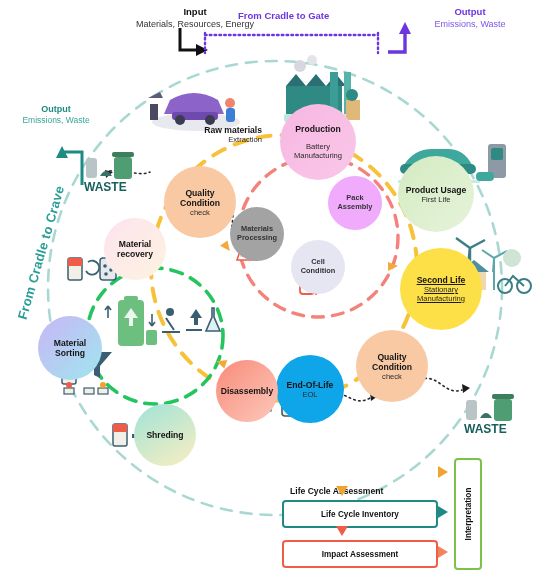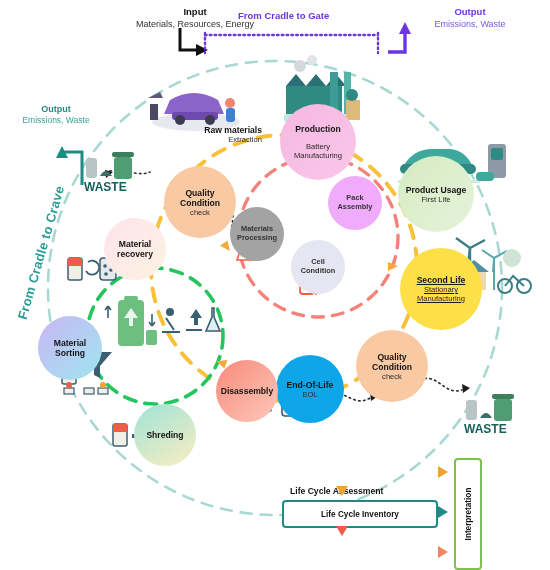--- a/index.html
+++ b/index.html
@@ -357,18 +357,21 @@
 
   <div class="tri-r" style="left:162px;top:20px;border-left:10px solid #f0a32e;"></div>
   <div class="tri-d" style="left:60px;top:40px;border-top:10px solid #f0a32e;"></div>
 
   <div class="lca-box" id="lca-inv">
     <span>Life Cycle Inventory</span>
   </div>
   <div class="tri-r" style="left:162px;top:60px;border-left:10px solid #1d8a83;"></div>
   <div class="tri-d" style="left:60px;top:80px;border-top:10px solid #ef5d49;"></div>
 
+  <div class="lca-box" id="lca-imp">
+    <span>Impact Assessment</span>
+  </div>
   <div class="tri-r" style="left:162px;top:100px;border-left:10px solid #f0845e;"></div>
 
   <div id="lca-interp">
     <span>Interpretation</span>
   </div>
 </div>
 
 </body></html>

